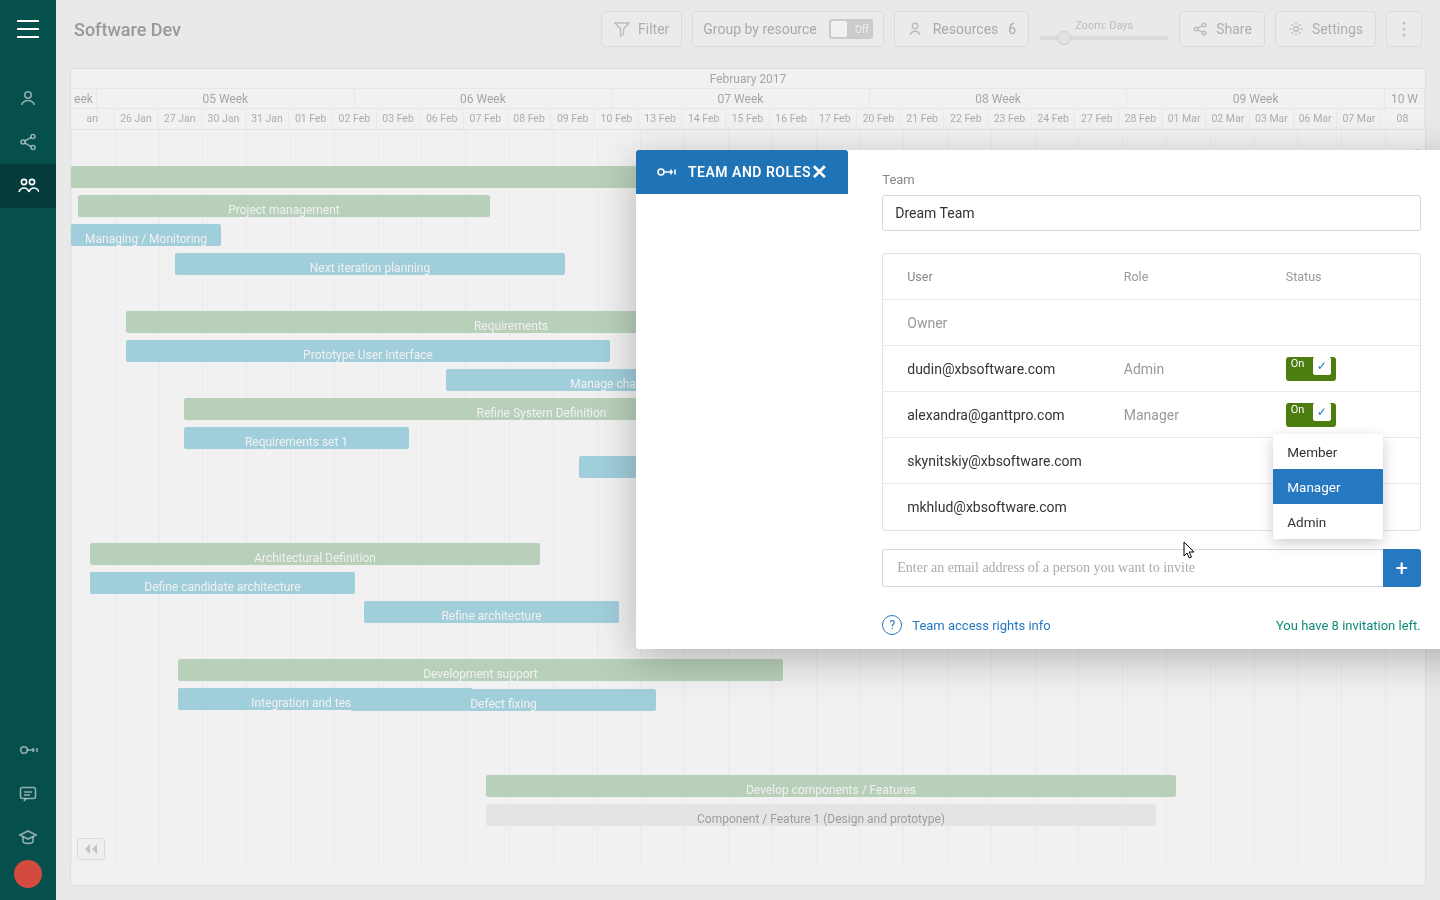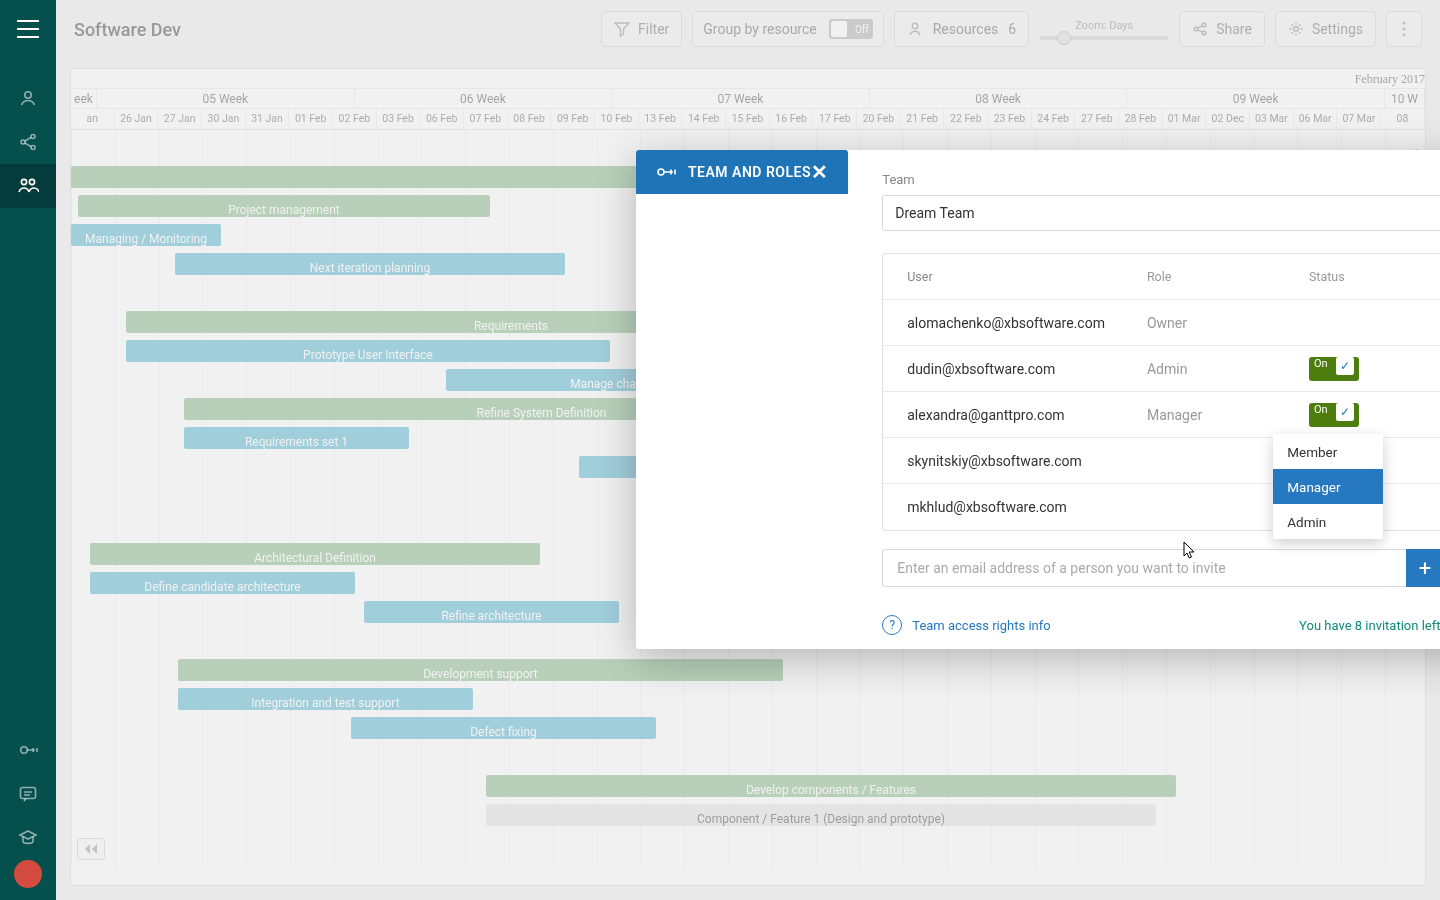--- a/index.html
+++ b/index.html
@@ -29,21 +29,21 @@
 .resources { height: 36px; border: 1px solid #cfcfcf; border-radius: 4px; background: #f2f2f2; display: flex; align-items: center; padding: 0 12px; color: #606060; font-size: 14px; gap: 10px; }
 .zoom-wrap { display: flex; flex-direction: column; align-items: center; }
 .zoom-label { font-size: 11px; color: #888; margin-bottom: 4px; }
 .zoom-track { width: 130px; height: 4px; background: #cfcfcf; border-radius: 2px; position: relative; }
 .zoom-thumb { position: absolute; left: 18px; top: -5px; width: 14px; height: 14px; border-radius: 50%; background: #ddd; border: 1px solid #aaa; }
 .kebab { width: 36px; height: 36px; border: 1px solid #cfcfcf; border-radius: 4px; background: #f2f2f2; display: flex; align-items: center; justify-content: center; color: #888; cursor: pointer; }
 
 
 .gantt-wrap { flex: 1; margin: 10px 14px 14px 14px; background: #fff; border: 1px solid #d8d8d8; position: relative; overflow: hidden; }
 .timeline-hdr { border-bottom: 1px solid #dcdcdc; }
-.month-row { height: 20px; text-align: right; font-size: 12px; color: #555; line-height: 20px; border-bottom: 1px solid #e8e8e8; font-family: Liberation Serif, serif; }
+.month-row { height: 20px; text-align: center; font-size: 12px; color: #555; line-height: 20px; border-bottom: 1px solid #e8e8e8; }
 .week-row, .day-row { display: flex; }
 .week-cell { flex: 1 0 0; text-align: center; font-size: 12px; color: #555; height: 20px; line-height: 20px; border-right: 1px solid #e8e8e8; border-bottom: 1px solid #e8e8e8; }
 .day-row { height: 20px; }
 .day-cell { flex: 1 0 0; text-align: center; font-size: 10.5px; color: #666; line-height: 20px; border-right: 1px solid #eee; white-space: nowrap; }
 
 .gantt-body { position: relative; height: calc(100% - 80px); background-image: repeating-linear-gradient(to right, #f0f0f0 0, #f0f0f0 1px, transparent 1px, transparent 43.8px); }
 .bar { position: absolute; height: 22px; border-radius: 2px; color: #fff; font-size: 12px; display: flex; align-items: flex-end; justify-content: center; padding: 0 8px; white-space: nowrap; overflow: hidden; }
 .bar.green { background: #80b686; }
 .bar.green::before { content:""; position:absolute; left:0; top:0; bottom:0; background:#5e9a64; }
 .bar.blue { background: #4fb1cf; }
@@ -69,21 +69,21 @@
 .col-status { width: 110px; color: #999; display:flex; align-items:center; }
 
 .toggle-on { width: 50px; height: 24px; background: #4d7c0f; border-radius: 3px; display: flex; padding: 0 5px; color:#fff; font-size:11px; gap:4px; justify-content:space-between;}
 .toggle-on .check { width: 18px; height: 18px; background: #fff; border-radius: 2px; display:flex; align-items:center; justify-content:center; color:#2678c1; font-size:12px; }
 
 .role-dropdown { position: absolute; left: 390px; bottom: -56px; width: 110px; background: #fff; box-shadow: 0 4px 14px rgba(0,0,0,.2); border-radius: 2px; z-index: 5; }
 .role-opt { height: 35px; padding: 0 14px; font-size: 13.5px; color:#333; display:flex; align-items:center; cursor:pointer;text-align:center; }
 .role-opt.sel { background: #2678c1; color: #fff; }
 
 .invite-row { display: flex; margin-top: 18px; gap: 0; }
-.invite-input { flex:1; height: 38px; border: 1px solid #d8d8d8; border-right: none; border-radius: 3px 0 0 3px; padding: 0 14px; font-size: 14px; color: #555; }
+.invite-input { flex:1; height: 38px; border: 1px solid #d8d8d8; border-right: none; border-radius: 3px 0 0 3px; padding: 0 14px; font-size: 14px; color: #555; font-family: Liberation Serif, serif; }
 .invite-input::placeholder { color: #aaa; }
 .add-btn { width: 38px; height: 38px; background: #2678c1; color: #fff; border-radius: 0 3px 3px 0; display:flex; align-items:center; justify-content:center; font-size: 22px; cursor:pointer; }
 
 .modal-foot { display:flex; align-items:center; margin-top: 28px; font-size: 13px; }
 .modal-foot .left { color: #2678c1; display:flex; align-items:center; gap:10px; }
 .modal-foot .right { margin-left:auto; color: #0e8a7a; }
 .q-circle { width:20px; height:20px; border:1.5px solid #2678c1; border-radius:50%; display:flex; align-items:center; justify-content:center; font-size:12px; }
 
 .cursor-ptr { position: absolute; left:1123px; top:540px; z-index:20; pointer-events:none; }
 
@@ -235,21 +235,21 @@
             <div class="day-cell">16 Feb</div>
             <div class="day-cell">17 Feb</div>
             <div class="day-cell">20 Feb</div>
             <div class="day-cell">21 Feb</div>
             <div class="day-cell">22 Feb</div>
             <div class="day-cell">23 Feb</div>
             <div class="day-cell">24 Feb</div>
             <div class="day-cell">27 Feb</div>
             <div class="day-cell">28 Feb</div>
             <div class="day-cell">01 Mar</div>
-            <div class="day-cell">02 Dec</div>
+            <div class="day-cell">02 Mar</div>
             <div class="day-cell">03 Mar</div>
             <div class="day-cell">06 Mar</div>
             <div class="day-cell">07 Mar</div>
             <div class="day-cell">08</div>
           </div>
       </div>
 
       <div class="gantt-body">
         <div class="bar green" style="left:0;top:36px;width:1320px">
             <span>Software Dev</span>
@@ -290,21 +290,21 @@
         <div class="bar blue" style="left:293px;top:471px;width:255px">
             <span>Refine architecture</span>
           </div>
 
         <div class="bar green" style="left:107px;top:529px;width:605px">
             <span>Development support</span>
           </div>
         <div class="bar blue" style="left:107px;top:558px;width:295px">
             <span>Integration and test support</span>
           </div>
-        <div class="bar blue" style="left:280px;top:587px;width:305px">
+        <div class="bar blue" style="left:280px;top:559px;width:305px">
             <span>Defect fixing</span>
           </div>
 
         <div class="bar green" style="left:415px;top:645px;width:690px">
             <span>Develop components / Features</span>
           </div>
         <div class="bar blue" style="left:415px;top:674px;width:670px;color:#444;background:#e2e2e2">
             <span>Component / Feature 1 (Design and prototype)</span>
           </div>
 
@@ -335,21 +335,20 @@
         <input class="team-input" value="Dream Team" style="">
 
         <div class="user-table">
           <div class="ut-head">
             <div class="col-user">User</div>
             <div class="col-role">Role</div>
             <div class="col-status">Status</div>
           </div>
 
           <div class="ut-row">
-            <div class="col-user">alomachenko@xbsoftware.com</div>
             <div class="col-role">Owner</div>
             <div class="col-status"></div>
           </div>
           <div class="ut-row">
             <div class="col-user">dudin@xbsoftware.com</div>
             <div class="col-role">Admin</div>
             <div class="col-status">
               <div class="toggle-on">
                   <span>On</span>
                   <div class="check">✓</div>

